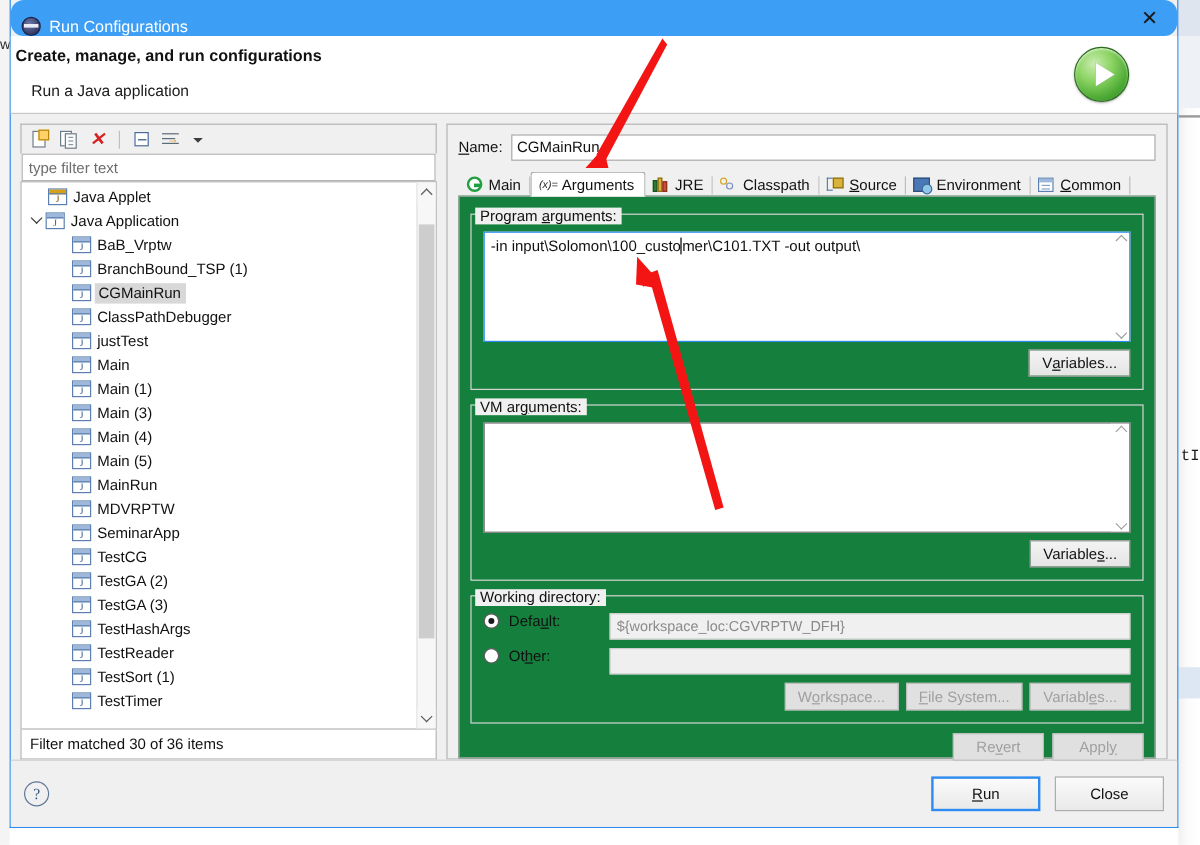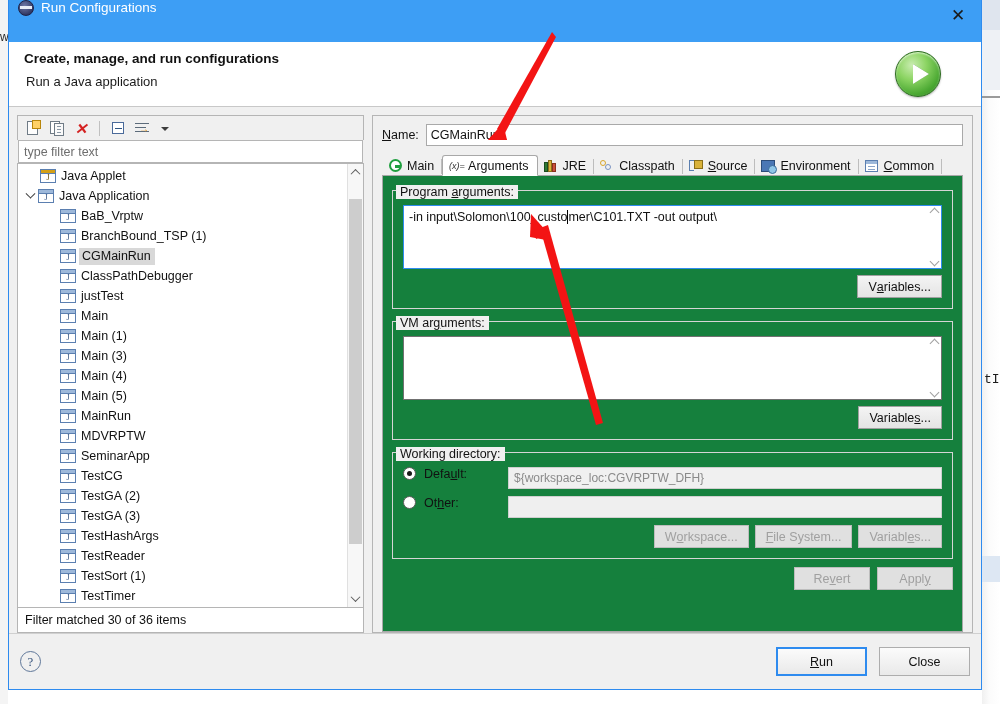--- a/index.html
+++ b/index.html
@@ -54,23 +54,23 @@
   
   #dialog {
     position: absolute; left: 8px; top: 0px;
     width: 974px; height: 690px;
     background: #f0f0f0;
     border: 1px solid #2e8bef;
     border-top: none;
     display: flex; flex-direction: column;
   }
   #titlebar {
-    height: 42px; background: #3d9ef5;
-    display: flex; align-items: flex-start;
-    position: relative; flex: none;
+    height: 30px; background: #3d9ef5;
+    display: flex; align-items: flex-end;
+    position: relative; flex: none; border-radius: 11px;
   }
   #title-icon {
     width: 16px; height: 16px; margin-left: 9px; margin-right: 7px;
     border-radius: 50%;
     background: radial-gradient(circle at 40% 35%, #6f79a8 0%, #2e3560 75%);
     border: 1px solid #1d2248;
     position: relative; flex: none;
   }
   #title-icon::before {
     content: ""; position: absolute; left: 1px; right: 1px; top: 5px;
@@ -84,25 +84,25 @@
     display: flex; align-items: center; justify-content: center;
     color: #1a1a1a; font-size: 17px; cursor: default;
   }
 
   
   #header {
     background: #ffffff; height: 65px; position: relative; flex: none;
     border-bottom: 1px solid #c8c8c8;
   }
   #header-title {
-    position: absolute; left: 15px; top: 9px;
+    position: absolute; left: 4px; top: 9px;
     font-weight: bold; font-size: 13.5px; color: #111111;
   }
   #header-sub {
-    position: absolute; left: 17px; top: 32px;
+    position: absolute; left: 17px; top: 38px;
     font-size: 13px; color: #1a1a1a;
   }
   #header-runicon {
     position: absolute; right: 40px; top: 9px;
     width: 46px; height: 46px; border-radius: 50%;
     background: radial-gradient(circle at 36% 30%, #c9ecb0 0%, #8cd463 35%, #4aa832 70%, #2f7a22 100%);
     border: 1px solid #2c6b1f;
     box-shadow: inset 0 1px 2px rgba(255,255,255,.75), 0 1px 2px rgba(0,0,0,.3);
     display: flex; align-items: center; justify-content: center;
   }
@@ -319,21 +319,21 @@
     position: relative; z-index: 2; margin-left: 4px;
   }
   .group-title u { text-decoration: underline; }
   .group-box {
     border: 1px solid #d5d5d5; border-top: 1px solid #d5d5d5;
     margin-top: -9px; padding: 14px 10px 10px 10px;
     position: relative;
   }
 
   .textarea {
-    height: 64px; background: #ffffff; position: relative;
+    height: 92px; background: #ffffff; position: relative;
     display: flex; overflow: hidden;
   }
   .textarea.focused { border: 1px solid #2e8bef; }
   .textarea.plain { border: 1px solid #707070; }
   .ta-text {
     flex: 1; padding: 4px 5px; font-size: 12.5px; color: #111111;
     white-space: pre; position: relative;
   }
   .ta-caret {
     display: inline-block; width: 1px; height: 14px;

